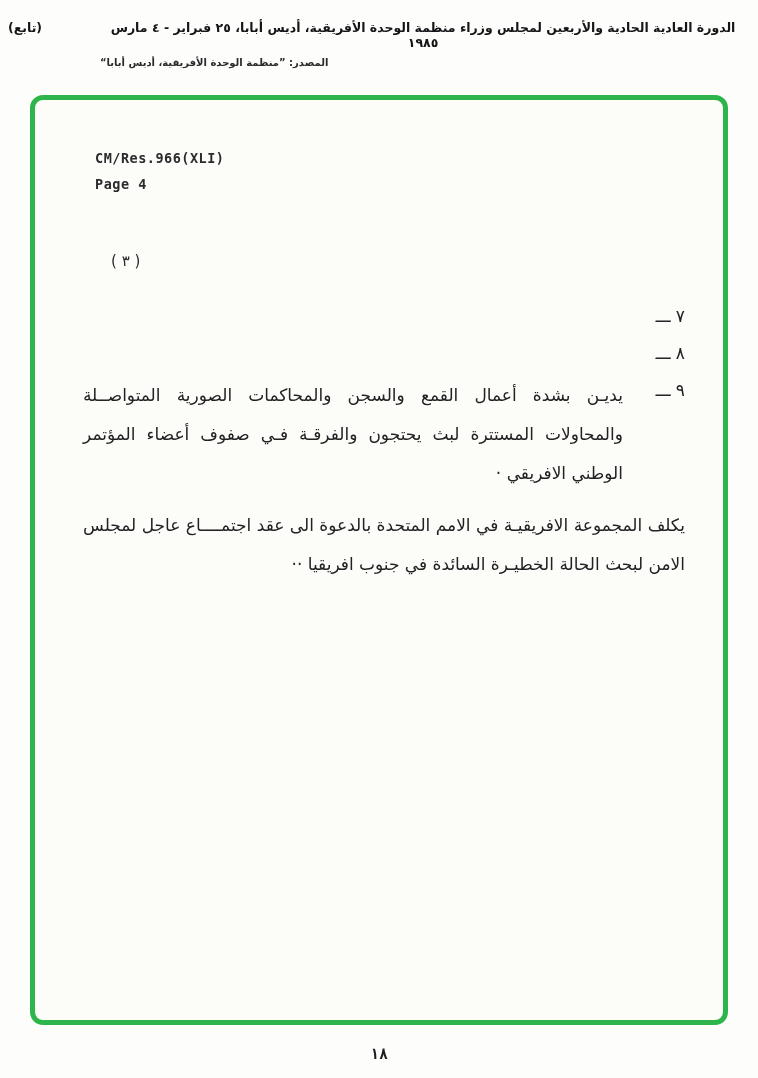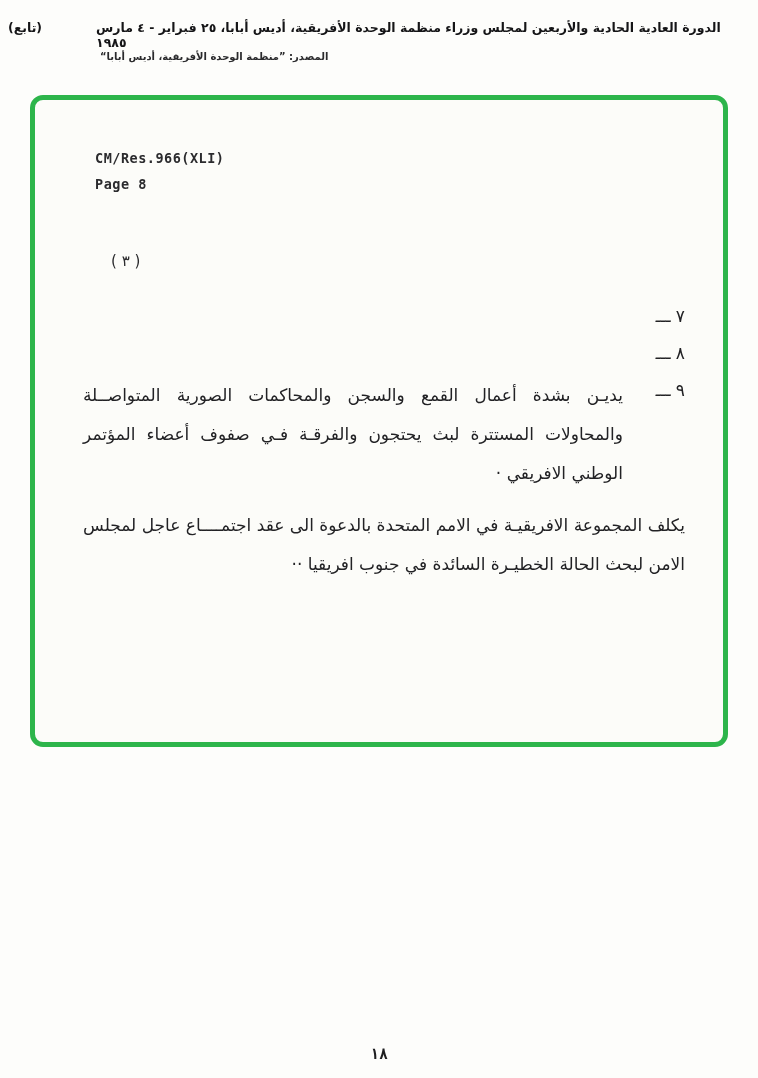--- a/index.html
+++ b/index.html
@@ -12,31 +12,31 @@
     overflow: hidden;
   }
 
   
   .header { position: absolute; top: 20px; left: 8px; right: 8px; }
   .header-line1 {
     display: flex; justify-content: space-between; align-items: baseline;
     font-size: 12.5px; font-weight: bold; color: #151517; gap: 42px;
   }
   .header-continued { white-space: nowrap; }
-  .header-title { direction: rtl; flex: 1; text-align: left; margin-left: 12px; }
+  .header-title { direction: rtl; flex: 1; text-align: center; margin-left: 12px; }
   .header-line2 {
-    margin-top: 1px; margin-left: 92px;
+    margin-top: 7px; margin-left: 92px;
     direction: rtl; width: fit-content;
     font-size: 10px; font-weight: bold; color: #2a2a2c;
   }
 
   
   .scan-frame {
     position: absolute; left: 30px; top: 95px;
-    width: 698px; height: 652px;
+    width: 698px; height: 930px;
     border: 5px solid #2db54b; border-radius: 13px;
     background: #fcfcf9;
   }
   .scan-page { padding: 50px 38px 0 48px; height: 100%; }
 
   .doc-ref, .doc-page-label {
     font-family: "DejaVu Sans Mono", monospace;
     font-size: 13.5px; font-weight: bold; letter-spacing: 0.5px;
     color: #2b2b2e; margin-left: 12px;
   }
@@ -75,21 +75,21 @@
     <span class="header-continued">(تابع)</span>
     <span class="header-title">الدورة العادية الحادية والأربعين لمجلس وزراء منظمة الوحدة الأفريقية، أديس أبابا، ٢٥ فبراير - ٤ مارس ١٩٨٥</span>
   </div>
   <div class="header-line2">المصدر: ”منظمة الوحدة الأفريقية، أديس أبابا“</div>
 </div>
 
 <div class="scan-frame">
   <div class="scan-page">
 
     <div class="doc-ref">CM/Res.966(XLI)</div>
-    <div class="doc-page-label">Page 8</div>
+    <div class="doc-page-label">Page 4</div>
 
     <div class="section-marker">( ٣ )</div>
 
     <div class="clauses">
 
       <div class="clause">
         <div class="clause-num">
           <span>٧</span>
           <span class="sep">ـــ</span>
         </div>

